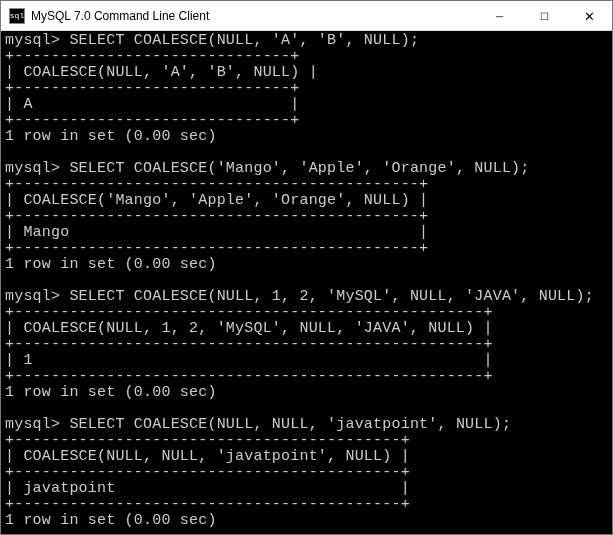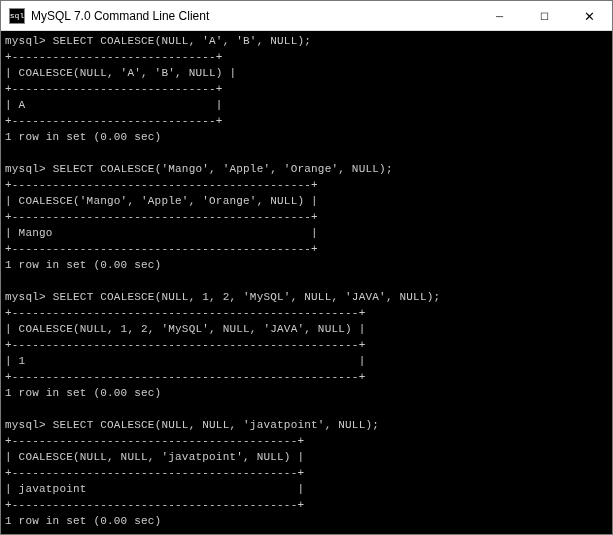--- a/index.html
+++ b/index.html
@@ -64,21 +64,21 @@
       background: transparent;
     }
     .win-btn.close {
       font-size: 13px;
     }
     .terminal {
       flex: 1;
       background: #000000;
       color: #cccccc;
       padding: 2px 4px;
-      font-size: 11px;
+      font-size: 15px;
       line-height: 16px;
       white-space: pre;
       overflow: hidden;
       letter-spacing: 0.2px;
     }
     .terminal div {
       white-space: pre;
     }
   </style>
 </head>

